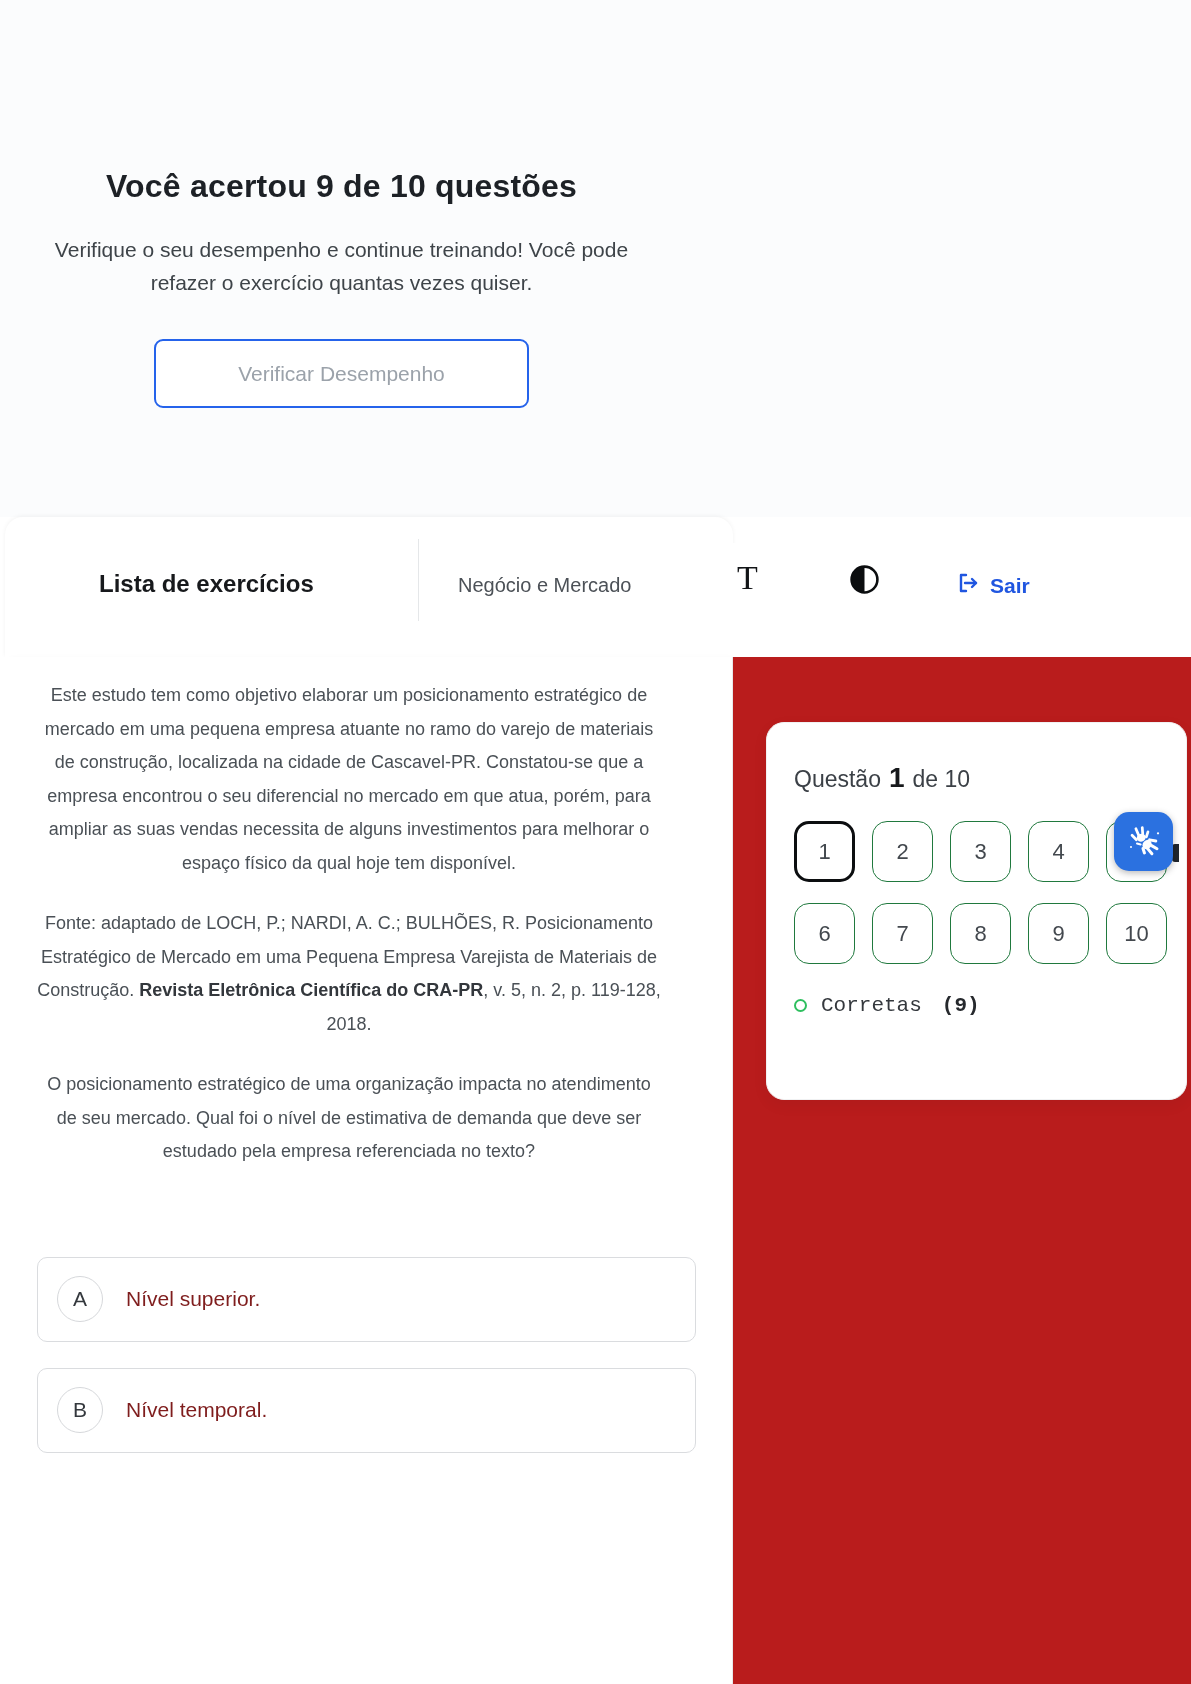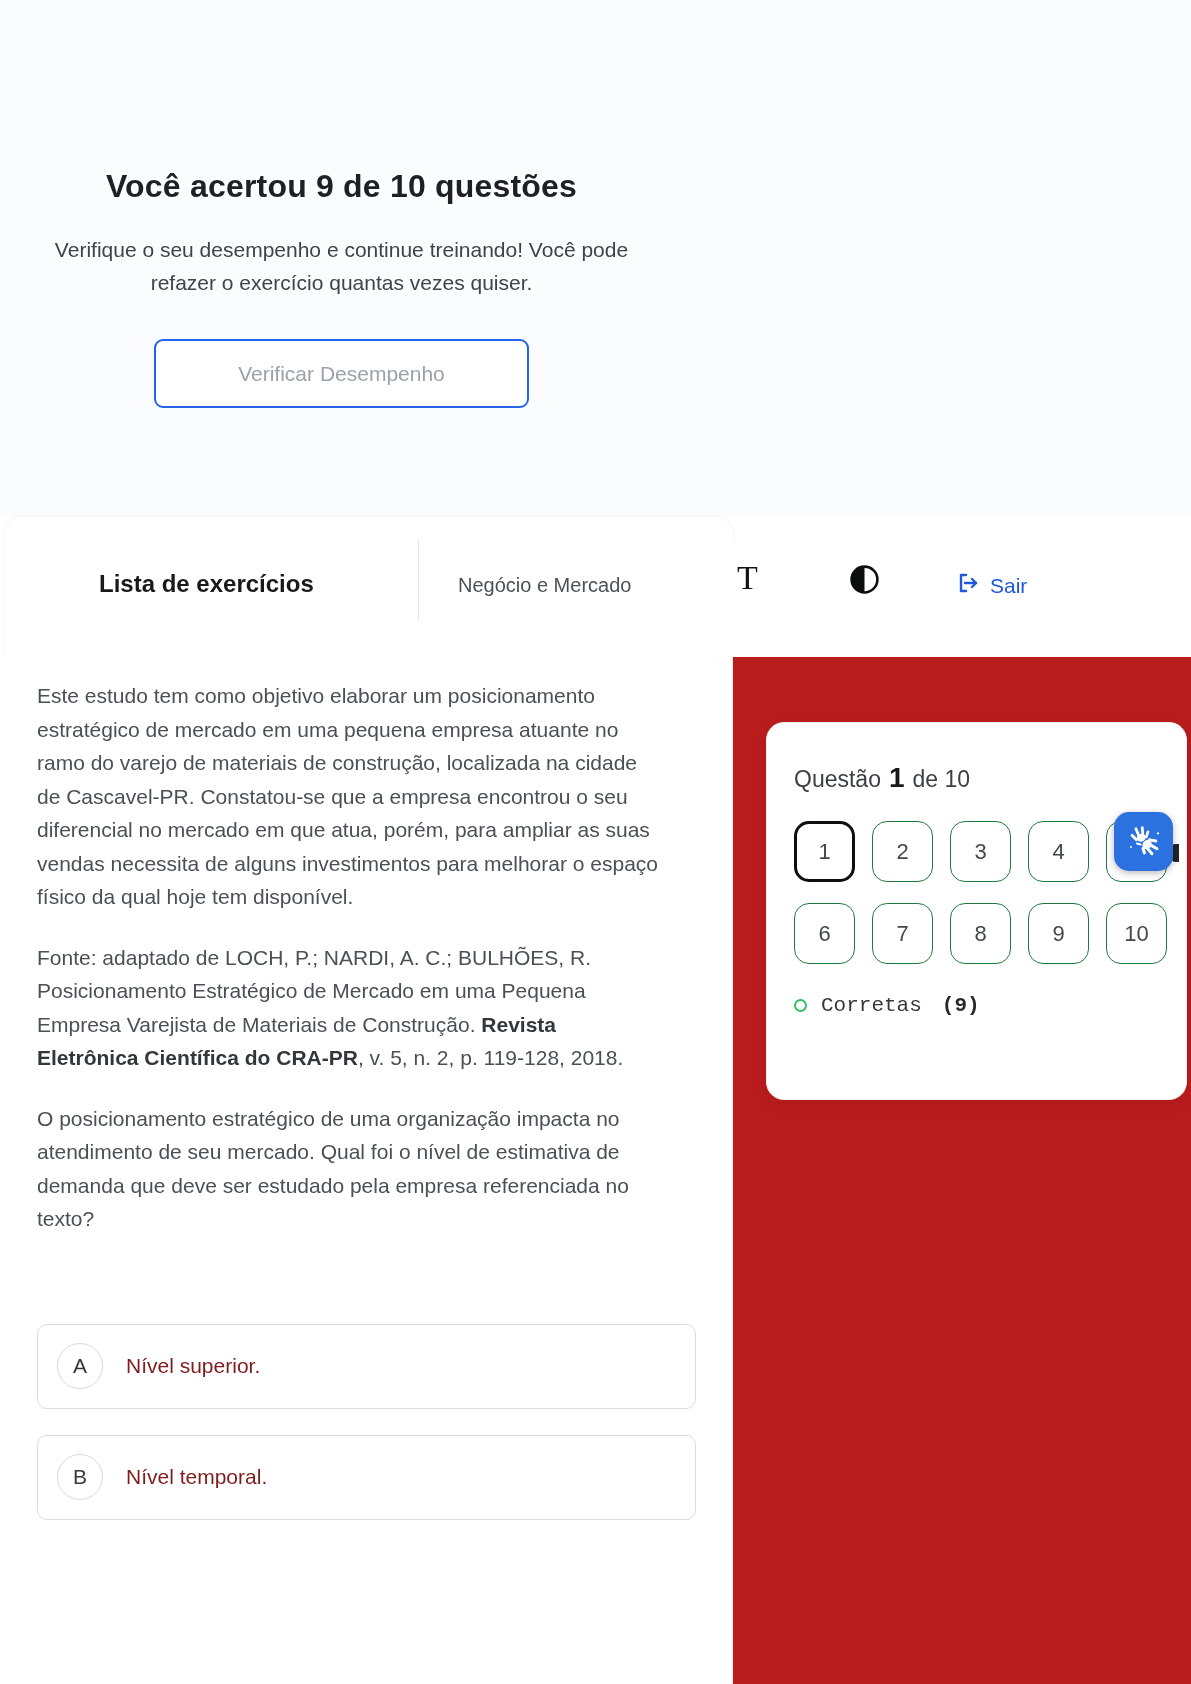--- a/index.html
+++ b/index.html
@@ -22,27 +22,27 @@
   .toolbar::after { content:""; position:absolute; left:0; right:0; bottom:0; height:12px;
                     box-shadow:0 7px 9px -4px rgba(0,0,0,.14); }
   .toolbar > .item { position:absolute; }
   .tab-active { left:99px; top:53px; font-size:24px; font-weight:700; color:#17191c; background:none; border:none; cursor:pointer; font-family:inherit; }
   .vdivider { left:418px; top:22px; width:1px; height:82px; background:#e5e7e9; }
   .tab-secondary { left:458px; top:57px; font-size:20px; color:#4c5157; background:none; border:none; cursor:pointer; font-family:inherit; }
   .font-btn { left:737px; top:42px; background:none; border:none; cursor:pointer; }
   .font-glyph { font-family:"Liberation Serif", serif; font-size:34px; color:#121417; }
   .contrast-btn { left:849px; top:47px; background:none; border:none; cursor:pointer; }
   .exit-btn { left:956px; top:54px; display:flex; align-items:center; gap:10px; background:none; border:none; cursor:pointer;
-              color:#2056e0; font-size:21px; font-weight:400; font-family:inherit; }
+              color:#2056e0; font-size:21px; font-weight:700; font-family:inherit; }
 
   
   .content { position:absolute; top:657px; left:0; width:1191px; height:1027px; display:flex; }
   .left-col { width:733px; background:#fff; border-right:1px solid #e8e9eb;
               box-shadow:6px 0 8px -4px rgba(0,0,0,.07); padding:22px 0 0 37px; }
-  .para { width:624px; font-size:21px; line-height:33.5px; color:#4a5056; margin-bottom:27px; }
+  .para { width:624px; font-size:18px; line-height:33.5px; color:#4a5056; margin-bottom:27px;text-align:center; }
   .para strong { color:#33373c; }
   .para.prompt { margin-bottom:88px; }
   .option { width:659px; height:85px; background:#fff; border:1.5px solid #dadcdf; border-radius:10px;
             display:flex; align-items:center; padding-left:19px; gap:23px; margin-bottom:26px; cursor:pointer; }
   .opt-letter { width:46px; height:46px; flex:none; border:1.5px solid #d6d8db; border-radius:50%;
                 display:flex; align-items:center; justify-content:center; font-size:21px; color:#34383d; }
   .opt-text { font-size:21px; color:#7f1d1d; }
 
   .right-col { flex:1; position:relative; background:#b91c1c; }
   .qcard { position:absolute; left:33px; top:65px; width:421px; height:378px; background:#fff;

